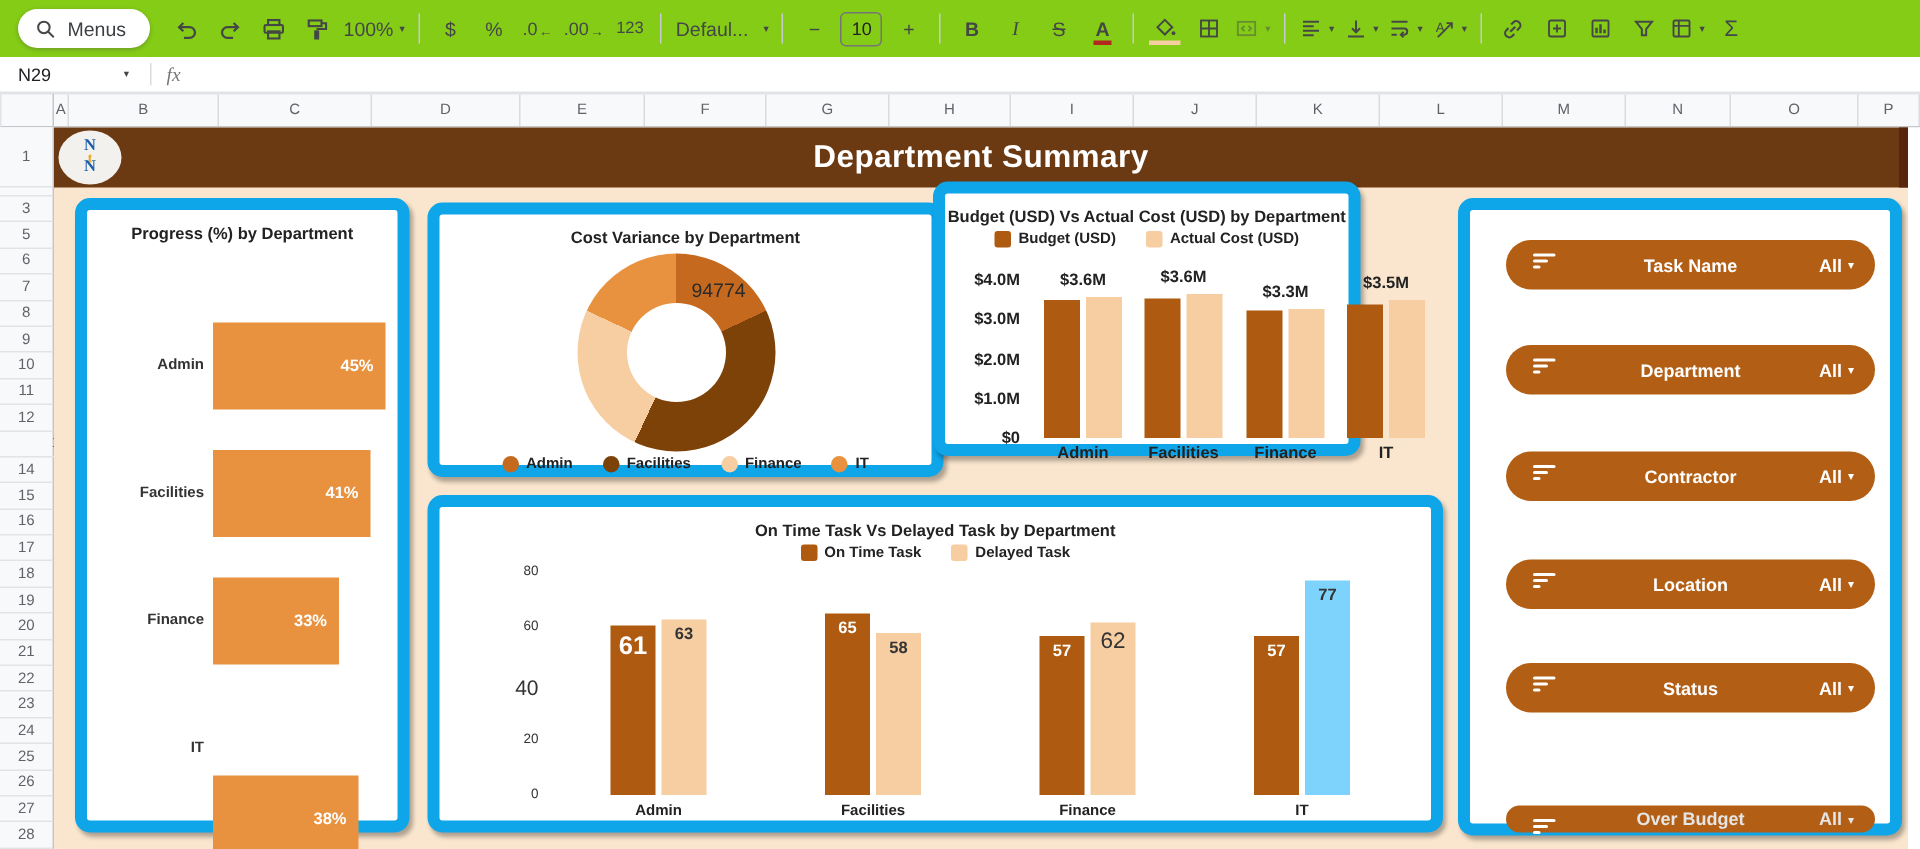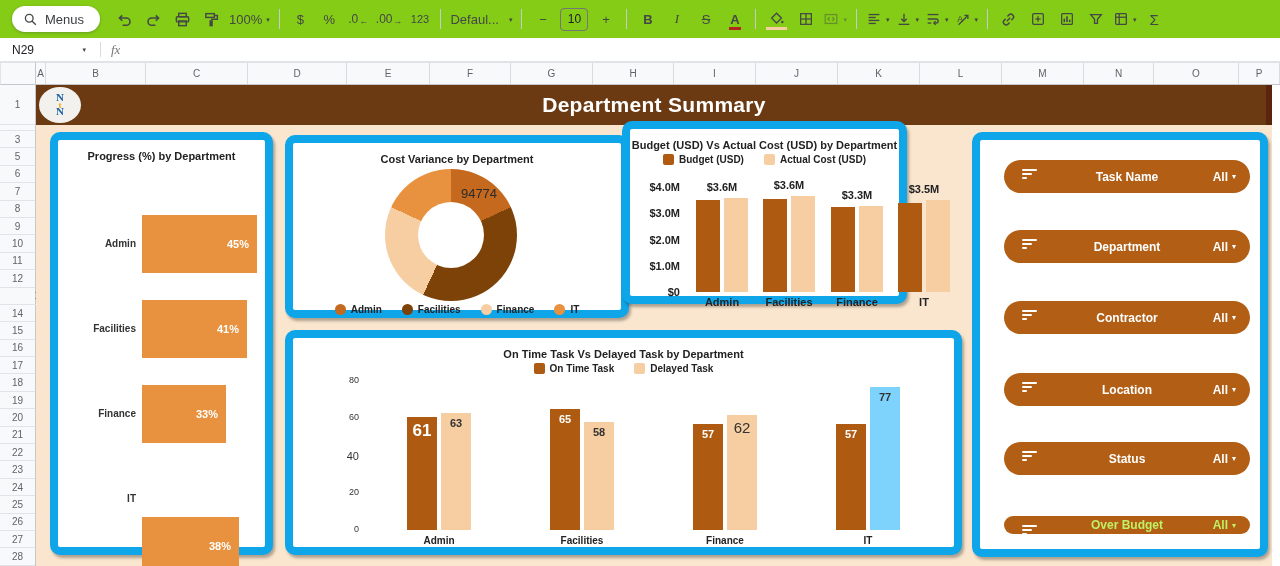--- a/index.html
+++ b/index.html
@@ -414,21 +414,21 @@
               <span class="sw" style="background:#AE5B11"></span>
               <span>On Time Task</span>
             </div>
             <div class="item">
               <span class="sw" style="background:#F6CEA2"></span>
               <span>Delayed Task</span>
             </div>
           </div>
       <div style="position:absolute;left:40px;top:37.19999999999999px;width:26px;text-align:right;font-size:9px;color:#333;">80</div>
           <div style="position:absolute;left:40px;top:74.39999999999999px;width:26px;text-align:right;font-size:9px;color:#333;">60</div>
-          <div style="position:absolute;left:40px;top:111.6px;width:26px;text-align:right;font-size:11px;color:#333;">40</div>
+          <div style="position:absolute;left:40px;top:111.6px;width:26px;text-align:right;font-size:14px;color:#333;">40</div>
           <div style="position:absolute;left:40px;top:148.8px;width:26px;text-align:right;font-size:9px;color:#333;">20</div>
           <div style="position:absolute;left:40px;top:186px;width:26px;text-align:right;font-size:9px;color:#333;">0</div>
           <div style="position:absolute;left:114px;top:78.53999999999999px;width:30px;height:113.46000000000001px;background:#AE5B11;">
             <div style="position:absolute;left:0;right:0;top:4px;text-align:center;font-size:17px;font-weight:bold;color:#fff;">61</div>
           </div>
           <div style="position:absolute;left:148px;top:74.82px;width:30px;height:117.18px;background:#F6CEA2;">
             <div style="position:absolute;left:0;right:0;top:4px;text-align:center;font-size:11px;font-weight:bold;color:#333;">63</div>
           </div>
           <div style="position:absolute;left:86px;top:197px;width:120px;text-align:center;font-size:10px;font-weight:bold;color:#222;">Admin</div>
           <div style="position:absolute;left:257px;top:71.1px;width:30px;height:120.9px;background:#AE5B11;">
@@ -493,21 +493,21 @@
           </div>
           <div style="position:absolute;left:24px;top:302px;width:246px;height:33px;border-radius:17px;background:#B25E14;color:#fff;" class="slicer">
             <span class="sl-icon">
               <i style="width:15px"></i>
               <i style="width:10px"></i>
               <i style="width:5px"></i>
             </span>
             <span class="sl-label">Status</span>
             <span class="sl-val">All <span class="c">▾</span></span>
           </div>
-          <div style="position:absolute;left:24px;top:376px;width:246px;height:18px;border-radius:17px;background:#B25E14;color:#bef264;" class="slicer">
+          <div style="position:absolute;left:24px;top:397px;width:246px;height:18px;border-radius:17px;background:#B25E14;color:#e5e5e5;" class="slicer">
             <span class="sl-icon">
               <i style="width:15px"></i>
               <i style="width:10px"></i>
               <i style="width:5px"></i>
             </span>
             <span class="sl-label">Over Budget</span>
             <span class="sl-val">All <span class="c">▾</span></span>
           </div>
         </div>
     </div>

